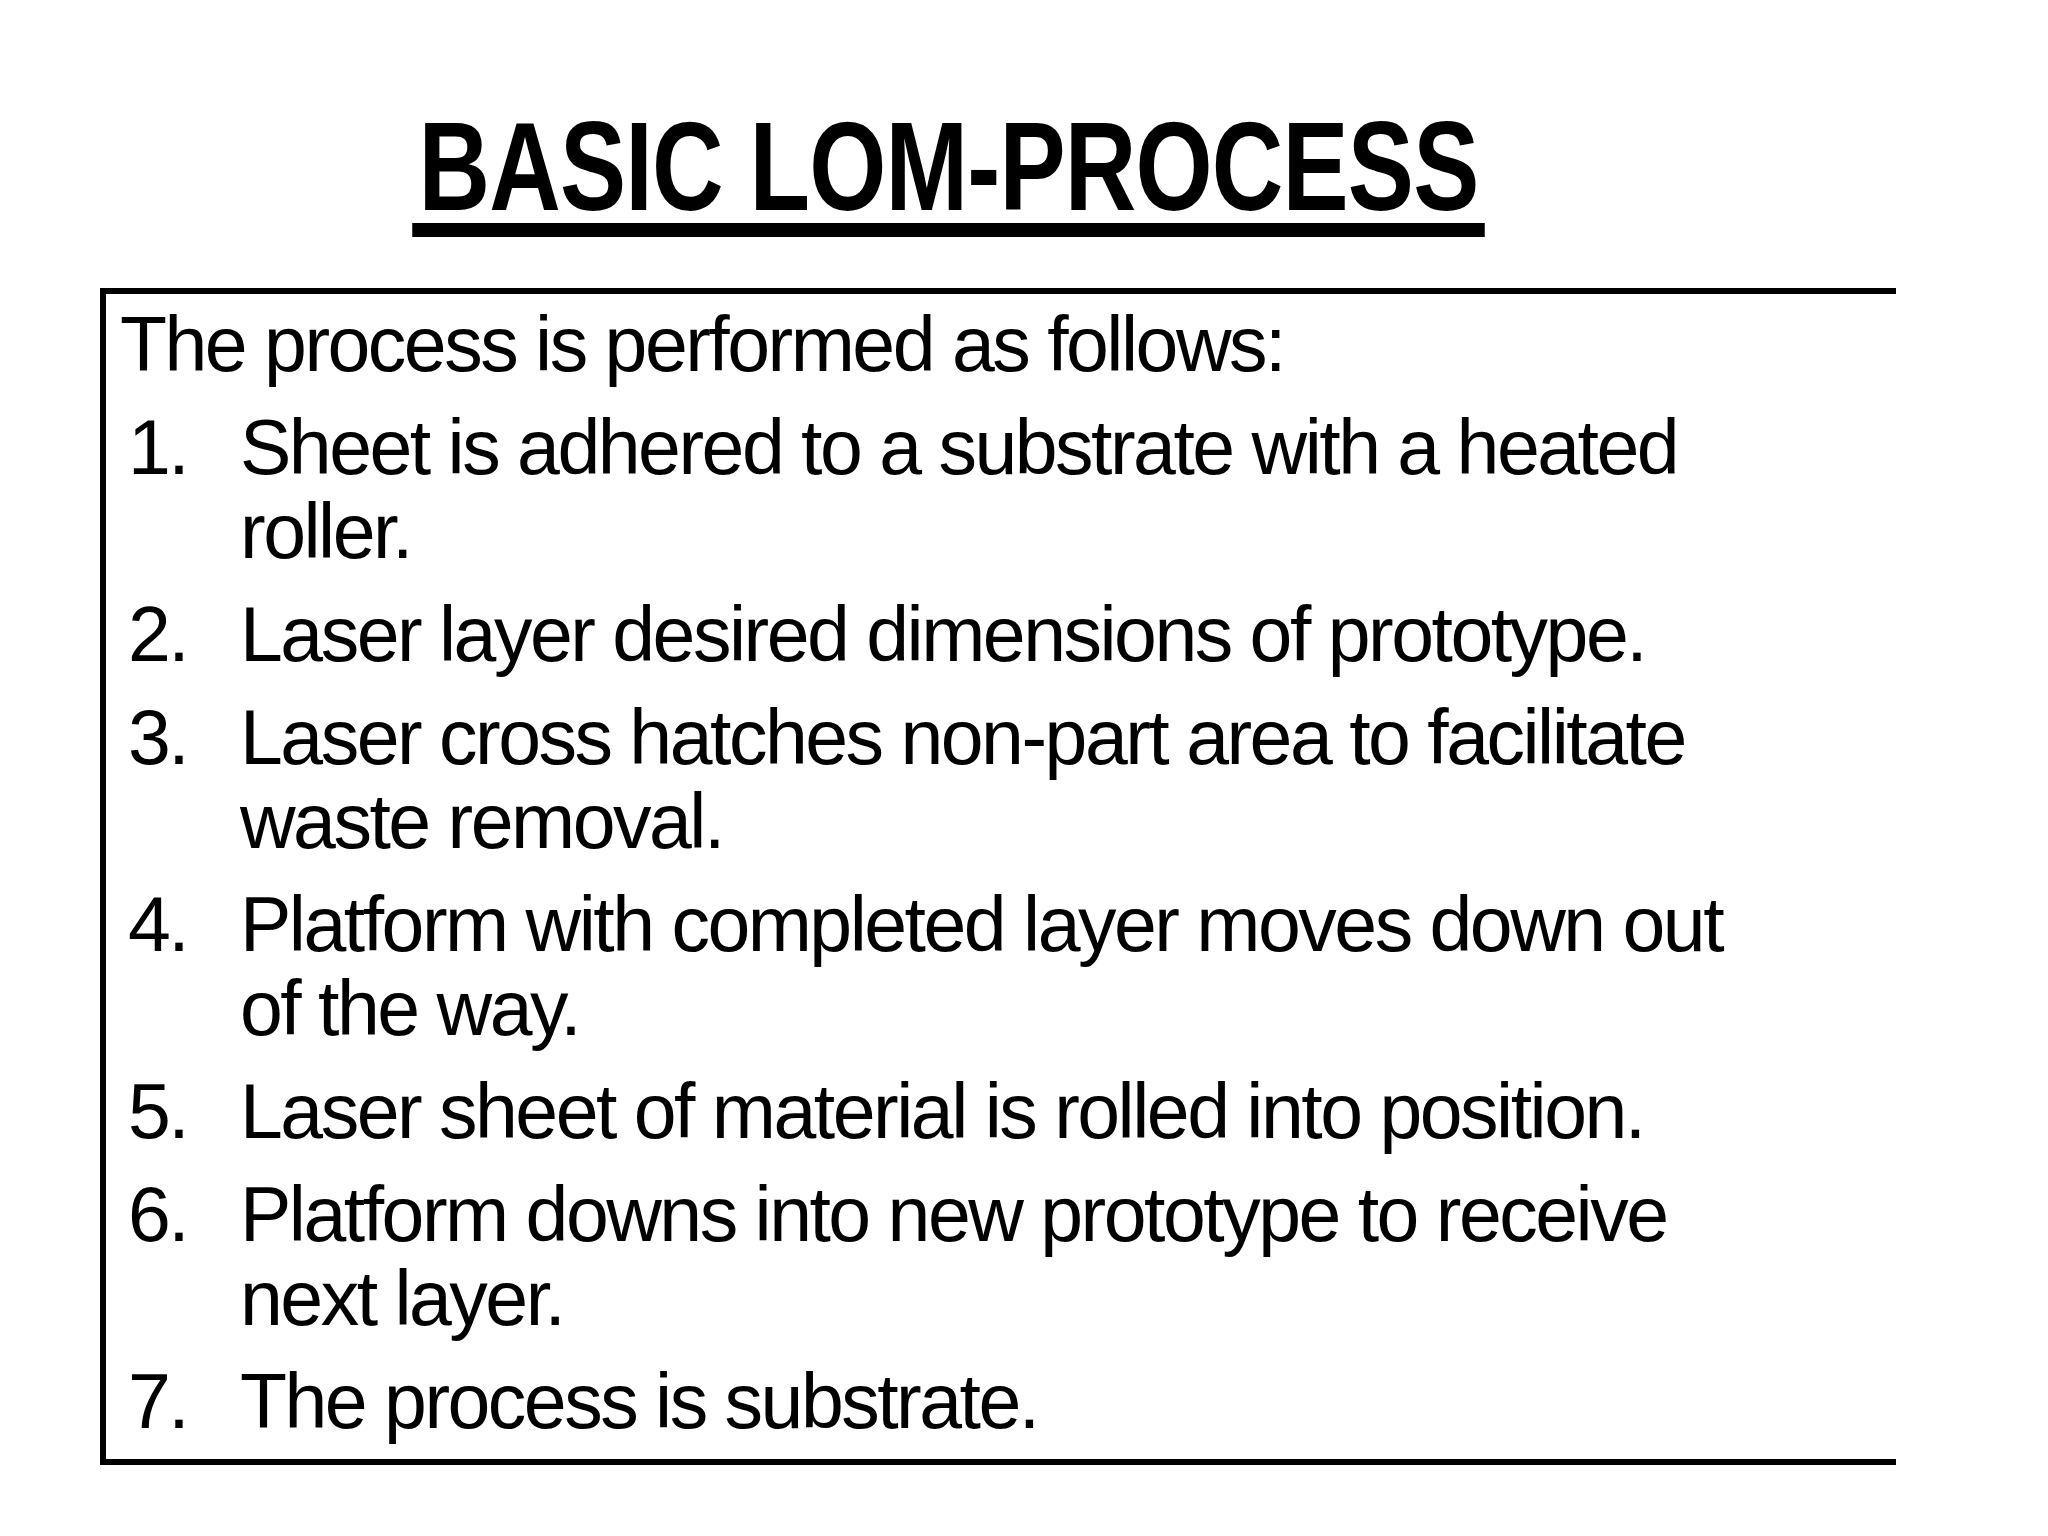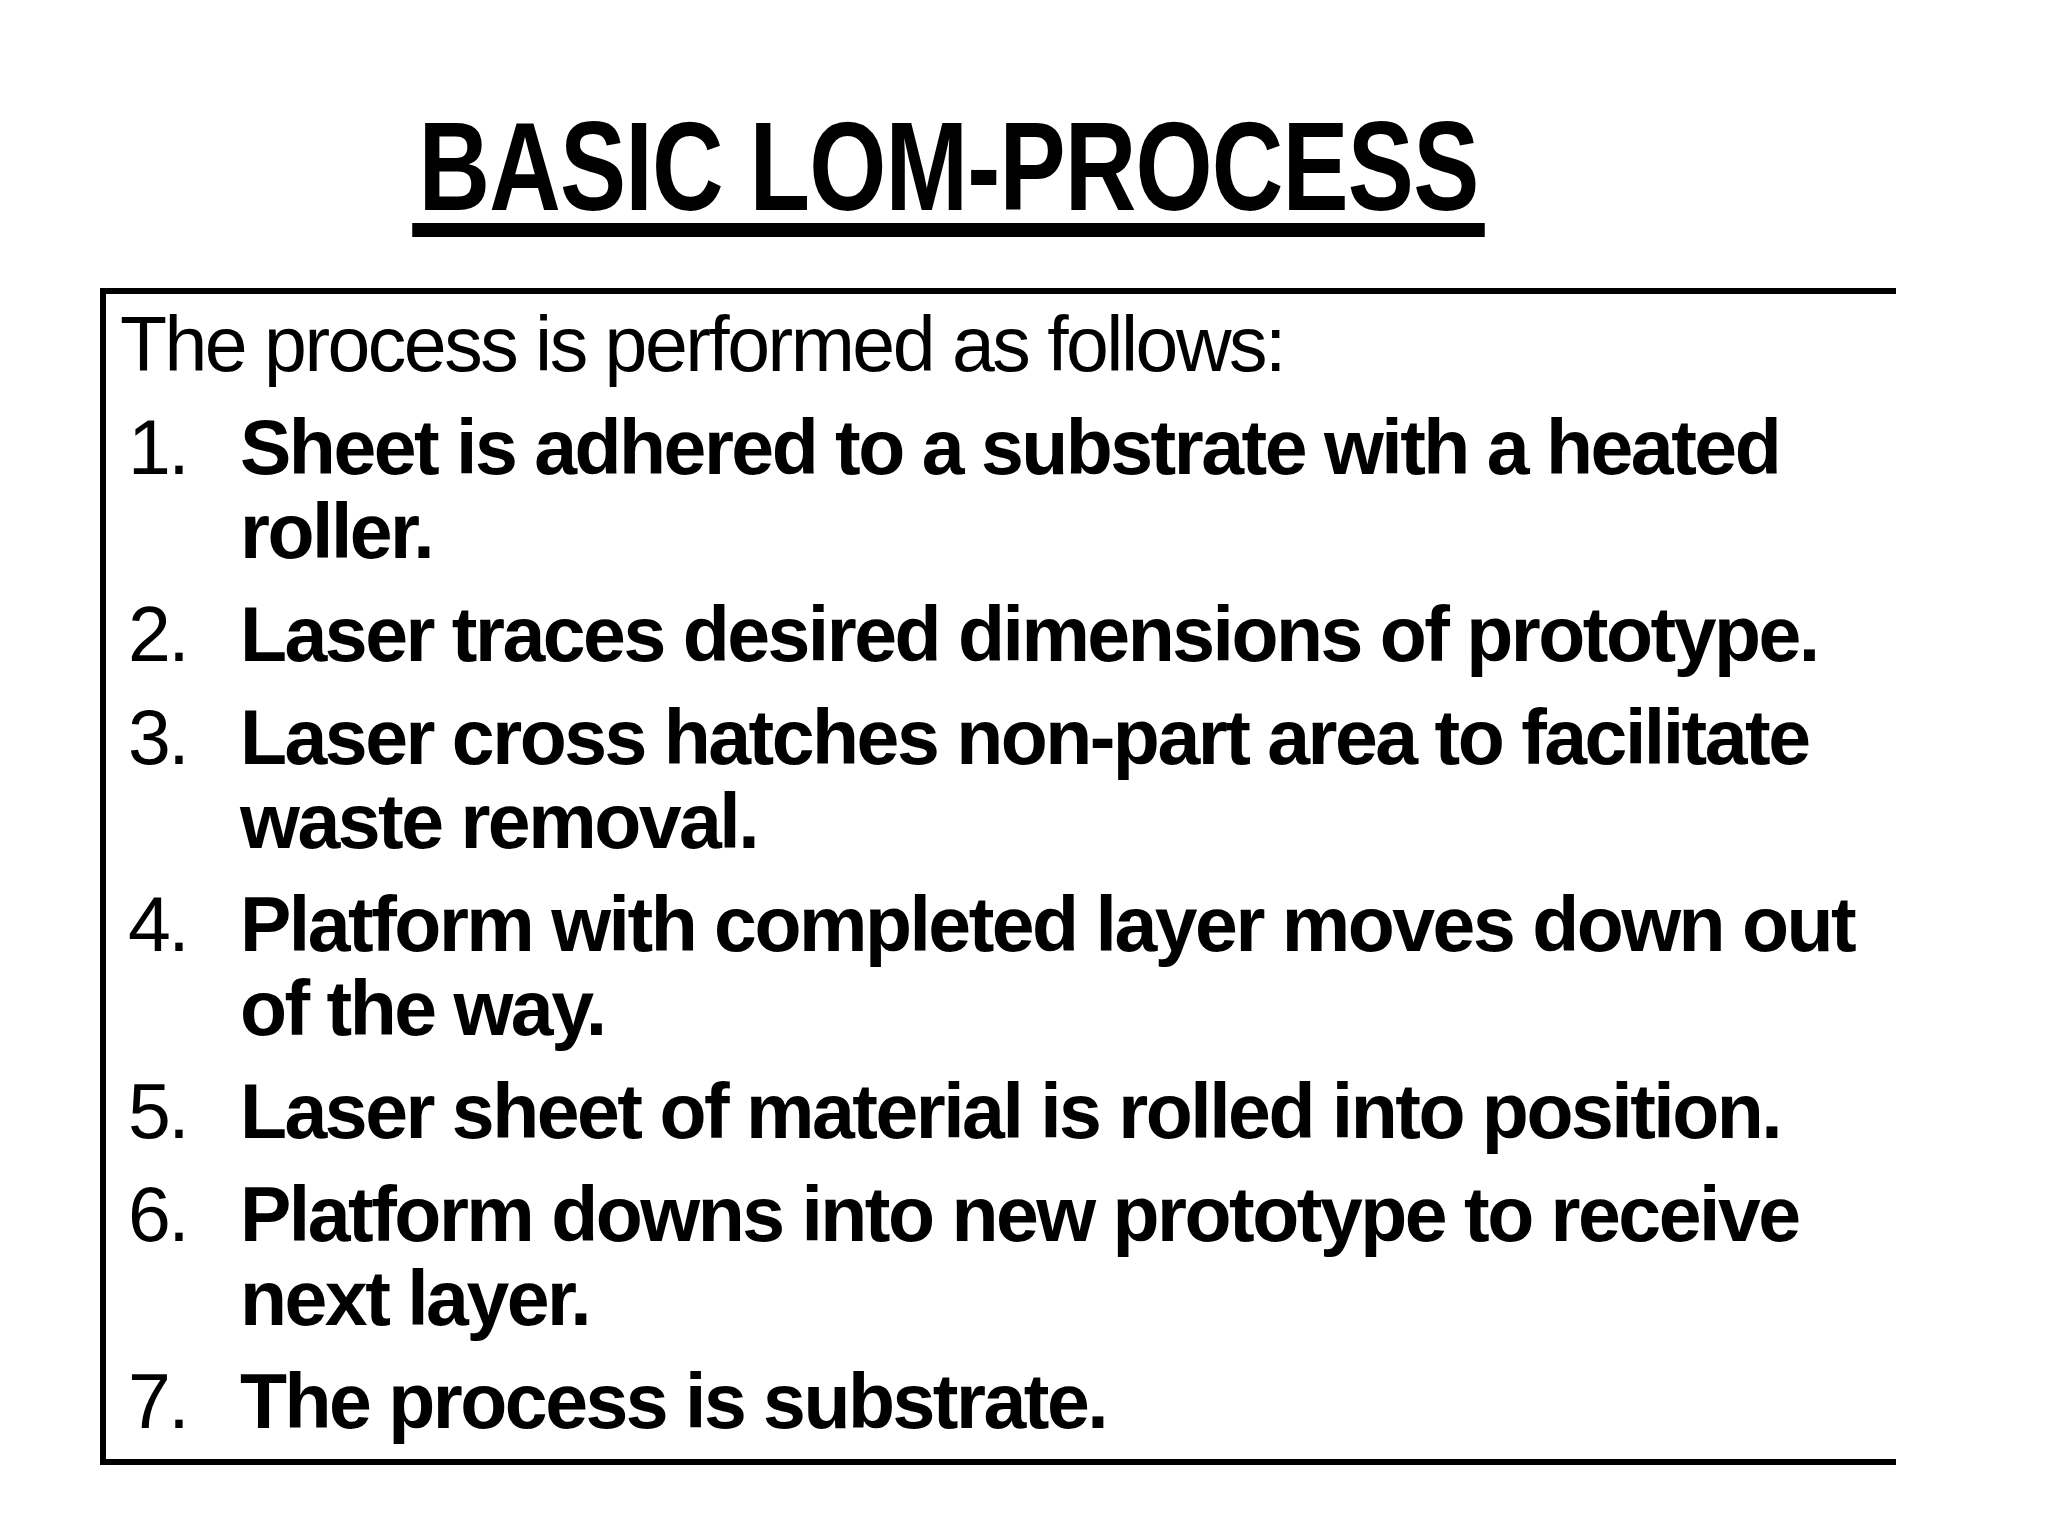--- a/index.html
+++ b/index.html
@@ -58,21 +58,20 @@
     display: flex;
     margin-top: 19px;
     padding-left: 8px;
   }
   .step-num {
     flex: 0 0 112px;
   }
   .step-text {
     flex: 1;
     white-space: pre;
-    font-weight: bold;
   }
 </style>
 </head>
 <body>
 
 <div class="slide">
 
   <div class="title-wrap">
     <span class="title">BASIC LOM-PROCESS</span>
   </div>
@@ -81,21 +80,21 @@
     <div class="body-text intro">The process is performed as follows:</div>
 
     <div class="step body-text">
       <span class="step-num">1.</span>
       <span class="step-text">Sheet is adhered to a substrate with a heated
 roller.</span>
     </div>
 
     <div class="step body-text">
       <span class="step-num">2.</span>
-      <span class="step-text">Laser traces desired dimensions of prototype.</span>
+      <span class="step-text">Laser layer desired dimensions of prototype.</span>
     </div>
 
     <div class="step body-text">
       <span class="step-num">3.</span>
       <span class="step-text">Laser cross hatches non-part area to facilitate
 waste removal.</span>
     </div>
 
     <div class="step body-text">
       <span class="step-num">4.</span>

